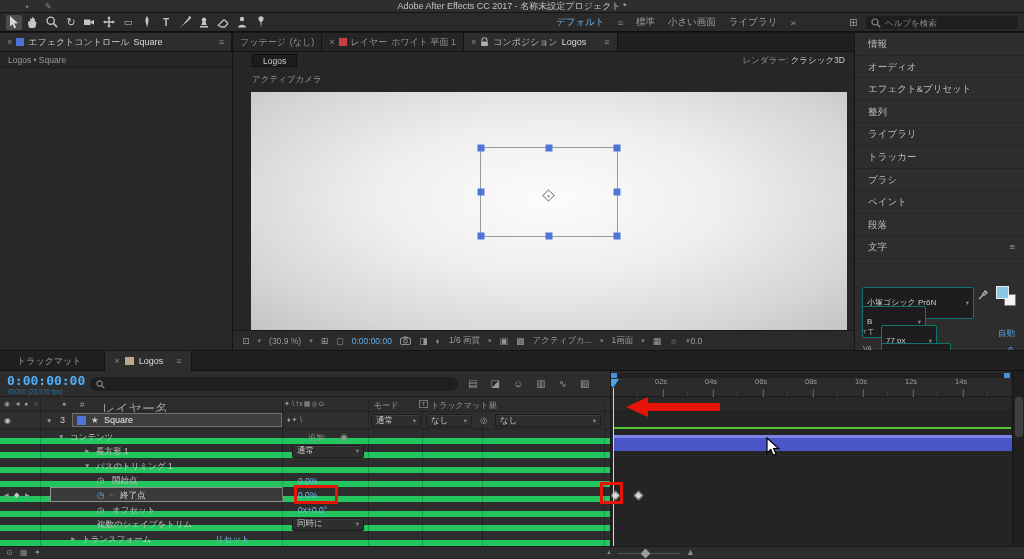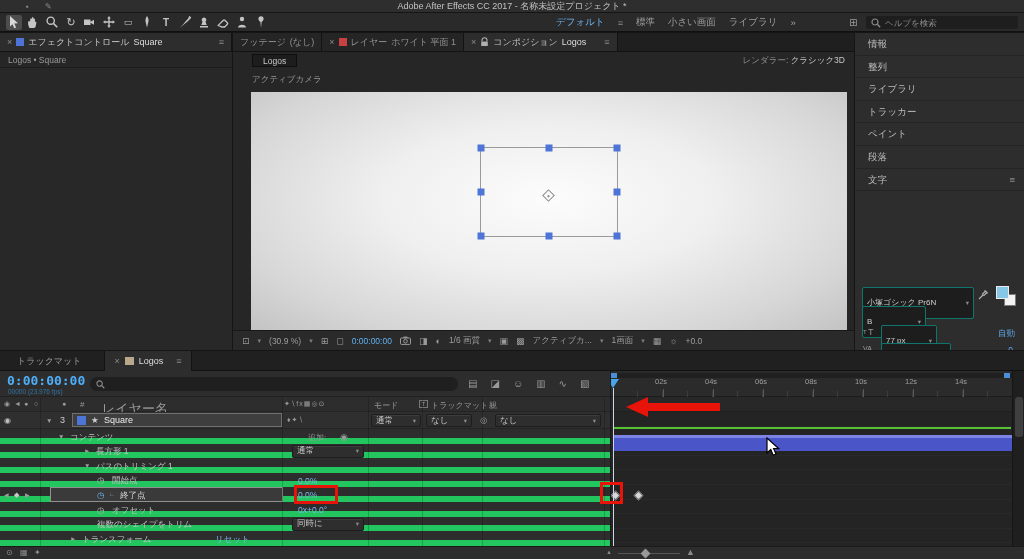--- a/index.html
+++ b/index.html
@@ -288,23 +288,26 @@
       <span>1画面</span>
       <span class="cv">▾</span>
       <span class="ic">▦</span>
       <span class="ic">☼</span>
       <span>+0.0</span>
     </div>
   </div>
 
   <div class="abs" style="left:855px;top:33px;width:169px;height:317px;background:#2d2d2d;overflow:hidden">
     <div class="sbrow"><span>情報</span></div>
+    <div class="sbrow"><span>オーディオ</span></div>
+    <div class="sbrow"><span>エフェクト&amp;プリセット</span></div>
     <div class="sbrow"><span>整列</span></div>
     <div class="sbrow"><span>ライブラリ</span></div>
     <div class="sbrow"><span>トラッカー</span></div>
+    <div class="sbrow"><span>ブラシ</span></div>
     <div class="sbrow"><span>ペイント</span></div>
     <div class="sbrow"><span>段落</span></div>
     <div class="sbrow">
       <span>文字</span>
       <span class="sbmenu">≡</span>
     </div>
     <div class="cb">
       <div class="cdd" style="left:7px;top:5px;width:112px">
         <span>小塚ゴシック Pr6N</span>
         <span class="cv">▾</span>

